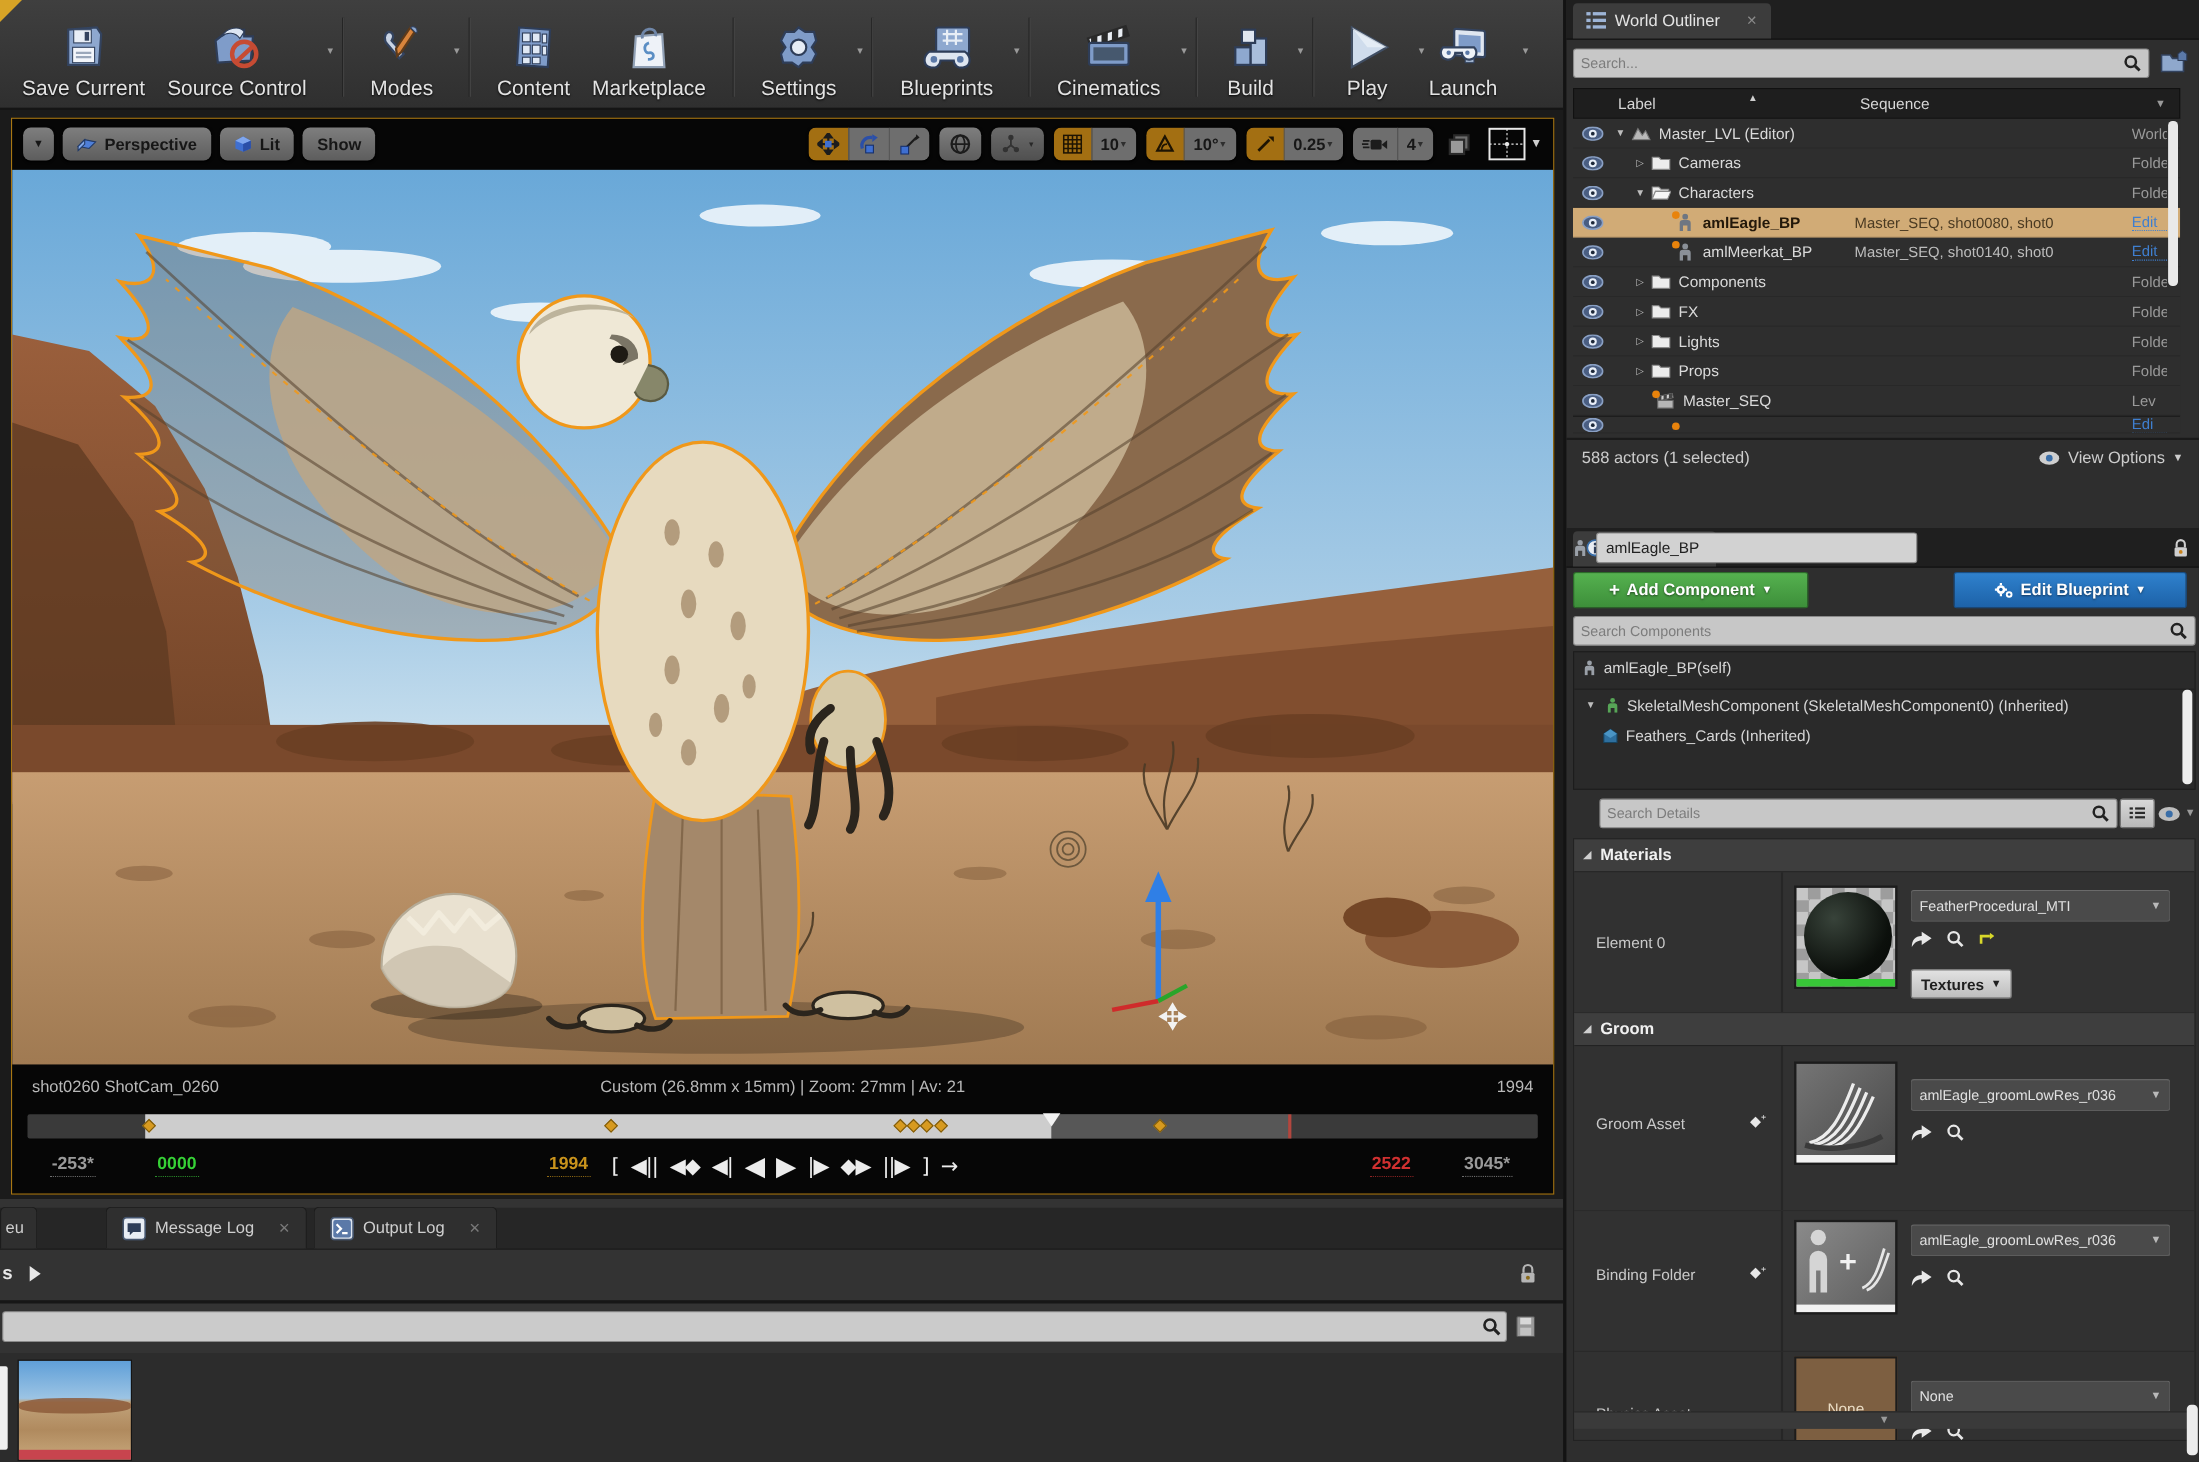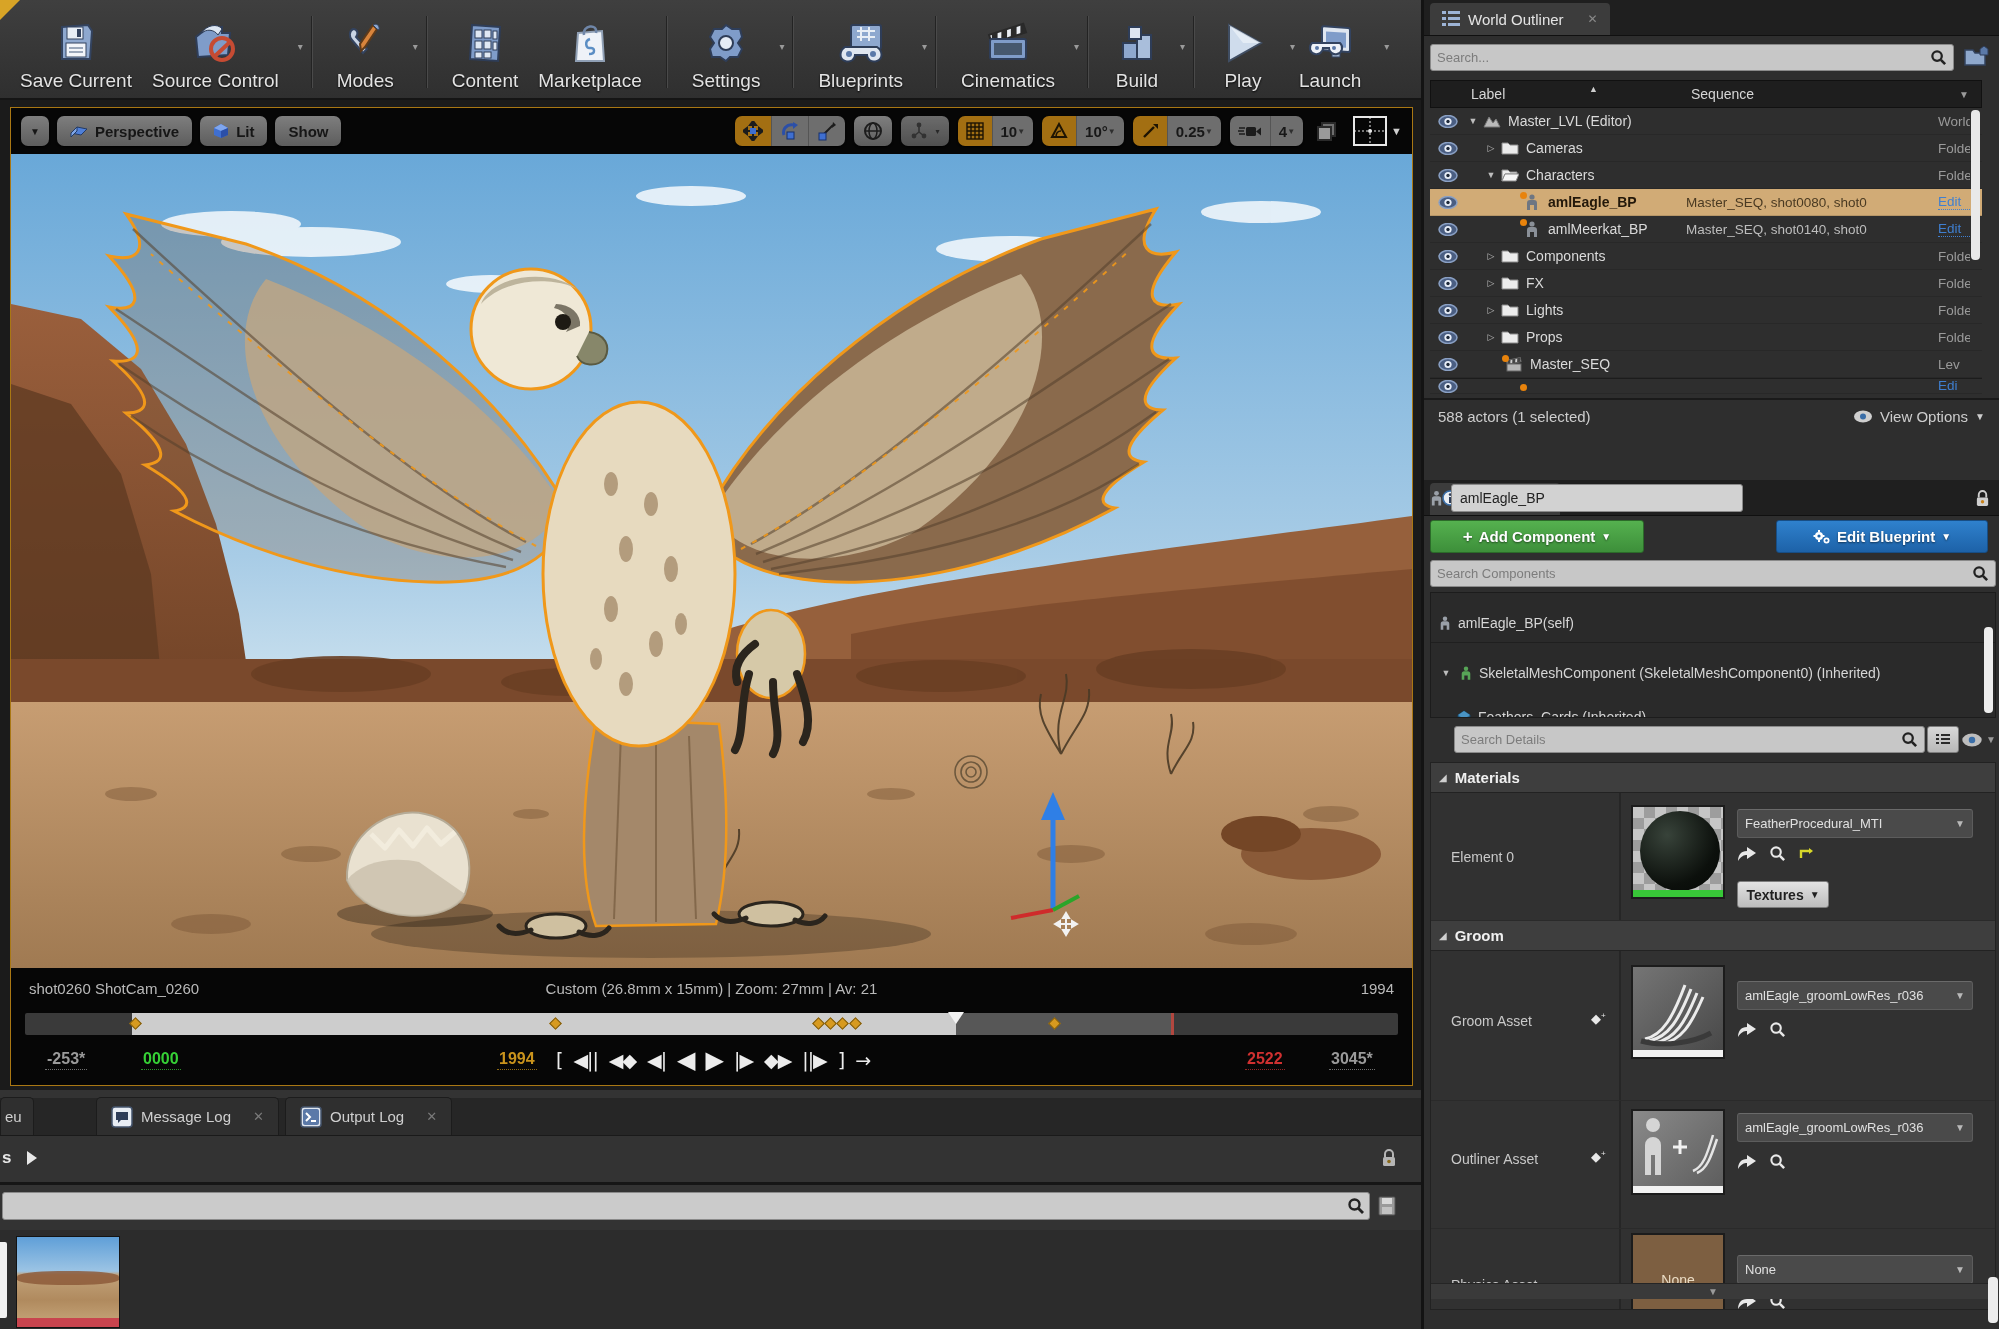--- a/index.html
+++ b/index.html
@@ -101,21 +101,21 @@
 
   
   .dt-namerow{position:absolute;left:6px;top:482px;width:566px;height:32px;display:flex;align-items:center;}
   .dt-name{width:292px;height:28px;background:#d2d2d2;border:1px solid #8a8a8a;border-radius:3px;margin-left:8px;}
   .dt-name input{width:100%;height:100%;border:none;outline:none;background:transparent;font-size:14px;color:#222;padding:0 8px;}
   .btn-green{position:absolute;left:6px;top:520px;width:214px;height:33px;background:linear-gradient(#55b14f,#3d8f3a);border:1px solid #2b6b29;border-radius:3px;
     color:#fff;font-weight:bold;font-size:15px;display:flex;align-items:center;justify-content:center;gap:6px;text-shadow:0 1px 2px #00000088;}
   .btn-blue{position:absolute;left:352px;top:520px;width:212px;height:33px;background:linear-gradient(#2f81cd,#1d62a8);border:1px solid #174e86;border-radius:3px;
     color:#fff;font-weight:bold;font-size:15px;display:flex;align-items:center;justify-content:center;gap:6px;text-shadow:0 1px 2px #00000088;}
   .comp-box{position:absolute;left:6px;top:592px;width:566px;height:126px;background:#2a2a2a;border:1px solid #1c1c1c;overflow:hidden;}
-  .comp-row{position:relative;height:28px;display:flex;align-items:center;font-size:14px;color:#d6d6d6;padding-left:8px;gap:7px;white-space:nowrap;margin-top:16px;}
+  .comp-row{position:relative;height:28px;display:flex;align-items:center;font-size:14px;color:#d6d6d6;padding-left:8px;gap:7px;white-space:nowrap;}
   .comp-row.sel{background:#d1ab76;color:#23180a;}
   .comp-sep{height:6px;border-bottom:1px solid #1f1f1f;}
   .comp-scroll{position:absolute;right:2px;top:34px;width:9px;height:86px;background:#ededed;border-radius:4px;}
   .dt-searchrow{position:absolute;left:6px;top:726px;width:566px;display:flex;align-items:center;gap:2px;padding-left:24px;}
   .sq-btn{width:32px;height:27px;background:linear-gradient(#d8d8d8,#b8b8b8);border:1px solid #7d7d7d;border-radius:3px;display:flex;align-items:center;justify-content:center;}
 
   .prop-grid{position:absolute;left:6px;top:762px;width:566px;height:548px;background:#313131;border:1px solid #222;overflow:hidden;}
   .prop-colline{position:absolute;left:188px;top:0;bottom:0;width:2px;background:#262626;}
   .sec-head{position:relative;height:30px;background:#3e3e3e;border-bottom:1px solid #222;display:flex;align-items:center;gap:8px;padding-left:8px;
     color:#f0f0f0;font-weight:bold;font-size:15px;z-index:2;}
@@ -1265,21 +1265,21 @@
           <span>
               <svg width="17" height="17" viewBox="0 0 18 18">
                 <circle cx="7.5" cy="7.5" r="5" fill="none" stroke="#e8e8e8" stroke-width="2.2"></circle>
                 <line x1="11.5" y1="11.5" x2="16" y2="16" stroke="#e8e8e8" stroke-width="2.6"></line>
               </svg>
             </span>
         </div>
       </div>
 
       <div class="prop-row" style="height:128px">
-        <span class="prop-label" style="top:50px">Outliner Asset</span>
+        <span class="prop-label" style="top:50px">Binding Folder</span>
         <span class="keyicon" style="top:48px">◆<sup style="font-size:8px">+</sup></span>
         <div class="pthumb" style="top:8px;height:86px;background:linear-gradient(135deg,#8a8a8a,#5c5c5c)">
           <svg width="90" height="72" viewBox="0 0 90 72">
               <g fill="#d5d5d5">
                 <circle cx="20" cy="14" r="7"></circle>
                 <path d="M12 64 V34 a8 8 0 0 1 8-8 a8 8 0 0 1 8,8 v30 h-6 v-20 h-4 v20 Z"></path>
               </g>
               <g stroke="#f2f2f2" stroke-width="3" fill="none">
                 <line x1="40" y1="36" x2="54" y2="36"></line>
                 <line x1="47" y1="29" x2="47" y2="43"></line>

